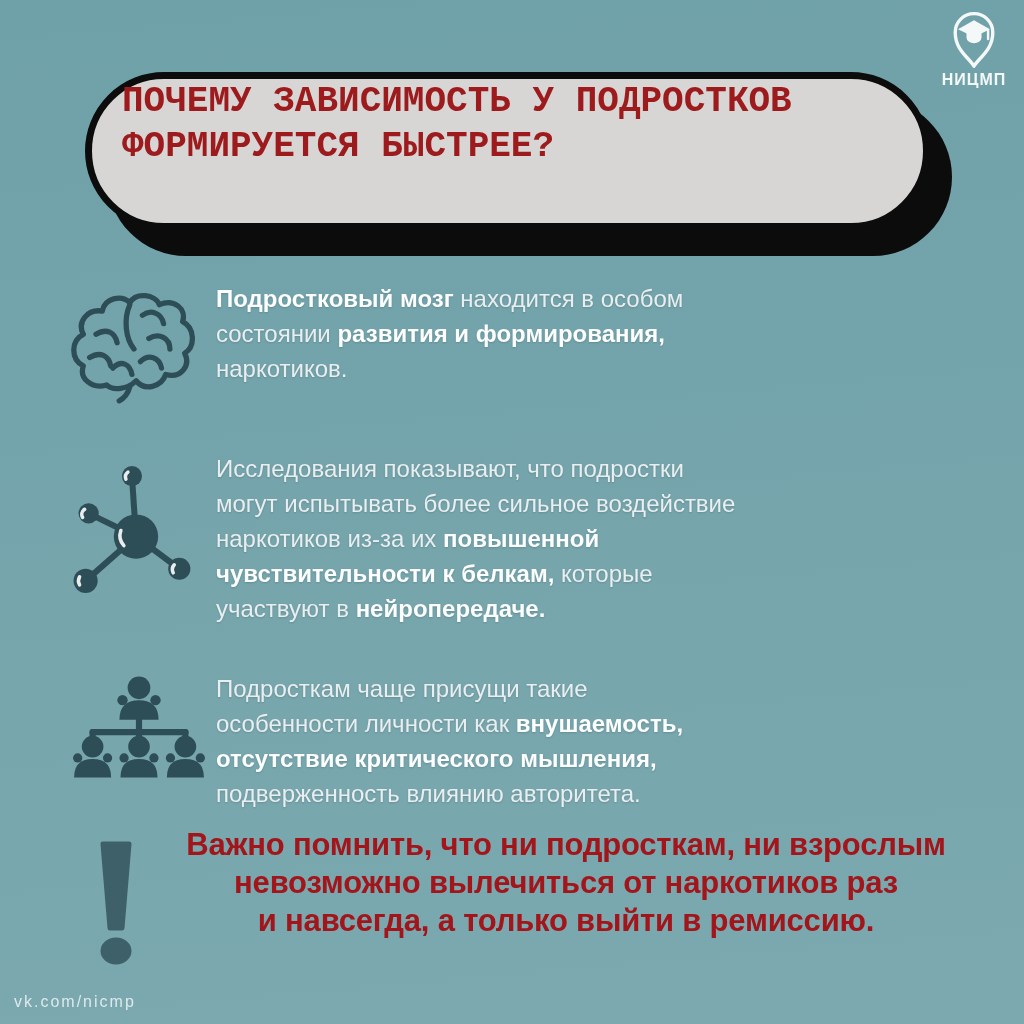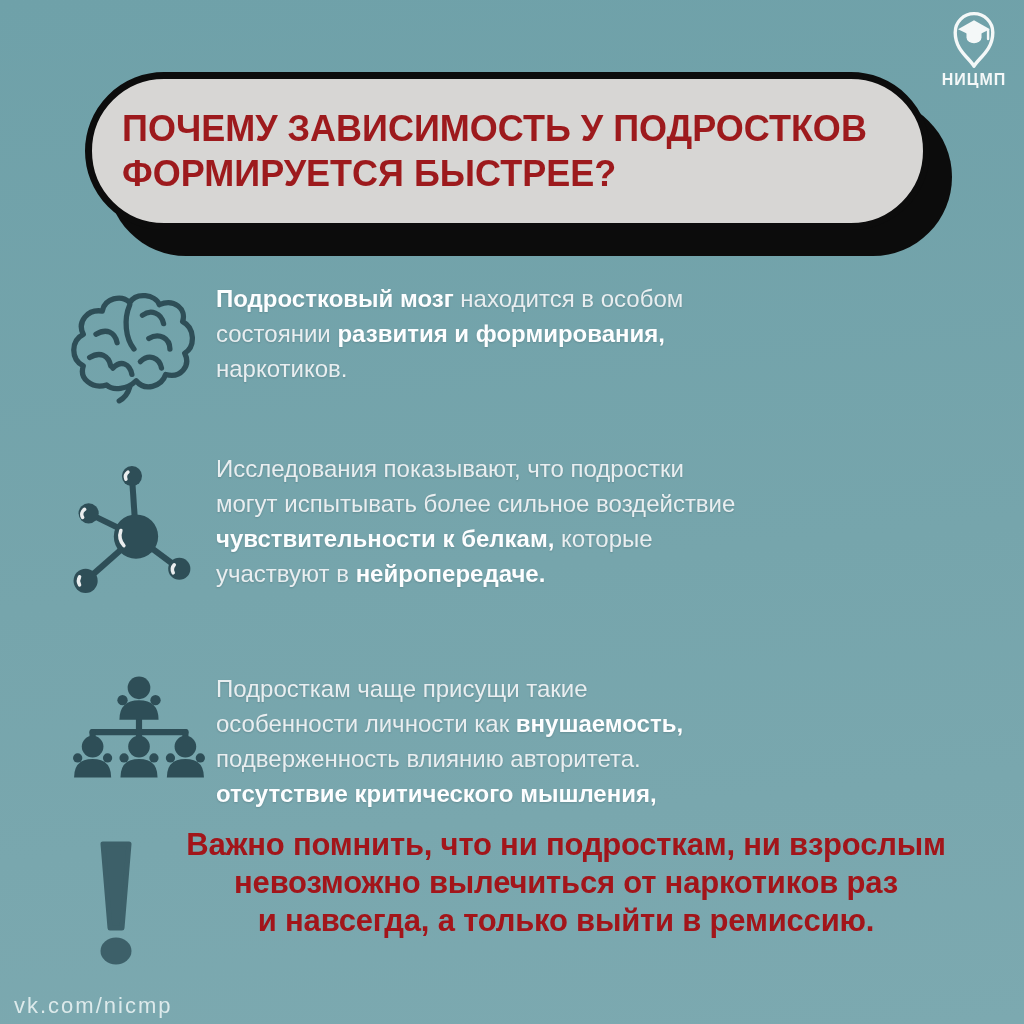--- a/index.html
+++ b/index.html
@@ -13,42 +13,42 @@
   
   .logo{position:absolute;top:8px;right:5px;width:90px;text-align:center;}
   .logo svg{display:block;margin:0 auto;}
   .logo-label{color:#f4f8f8;font-weight:bold;font-size:16px;letter-spacing:1px;margin-top:1px;}
   
   .headline-wrap{position:absolute;left:85px;top:72px;width:868px;height:186px;}
   .headline-shadow{position:absolute;left:22px;top:26px;width:845px;height:158px;border-radius:90px;background:#0c0c0c;}
   .headline-pill{
     position:absolute;left:0;top:0;width:845px;height:158px;box-sizing:border-box;
     border-radius:90px;background:#d7d6d4;border:7px solid #0c0c0c;
-    display:flex;align-items:center;
+    display:flex;font-family:Liberation Mono, monospace;
   }
   .headline-text{
     padding-left:30px;color:#9d1a1d;font-weight:bold;font-size:36px;line-height:45px;letter-spacing:0px;
   }
   
   .icon-abs{position:absolute;}
   .para{
     position:absolute;left:216px;width:720px;
     color:#e9eef0;font-size:24px;line-height:35px;
     text-shadow:0 1px 2px rgba(20,40,45,.18);
   }
   .para .b,.para span.b{font-weight:bold;color:#fdfeff;}
   
   .warning-text{
     position:absolute;left:140px;top:826px;width:852px;
     text-align:center;color:#a2151a;font-weight:bold;font-size:31px;line-height:38px;letter-spacing:-0.2px;
   }
   
   .vk-handle{
     position:absolute;left:14px;top:993px;
-    color:rgba(238,246,246,.85);font-size:22px;letter-spacing:2px;text-align:center;
+    color:rgba(238,246,246,.85);font-size:16px;letter-spacing:2px;text-align:center;
   }
 </style>
 </head>
 <body>
 
 <div class="poster">
 
   <div class="logo">
     <svg width="58" height="62" viewBox="0 0 60 66">
       <path d="M30,62 C25,53 10,45 10,26 A20,20 0 0 1 50,26 C50,45 35,53 30,62 Z" fill="none" stroke="#f4f8f8" stroke-width="3.6" stroke-linejoin="round"></path>
@@ -102,20 +102,21 @@
       <path d="M50,82 A15,15 0 0 1 47,67"></path>
       <path d="M52,16 A6,6 0 0 1 54,9"></path>
       <path d="M9,54 A6,6 0 0 1 11,46"></path>
       <path d="M6,121 A8,8 0 0 1 6,113"></path>
       <path d="M99,109 A7,7 0 0 1 100,101"></path>
     </g>
   </svg>
   <div class="para" style="top:451px;">
       <div class="line"><span>Исследования показывают, что подростки</span></div>
       <div class="line"><span>могут испытывать более сильное воздействие</span></div>
+      <div class="line"><span>наркотиков из-за их </span><span class="b">повышенной</span></div>
       <div class="line"><span class="b">чувствительности к белкам,</span><span> которые</span></div>
       <div class="line"><span>участвуют в </span><span class="b">нейропередаче.</span></div>
     </div>
 
   <svg class="icon-abs" style="left:72px;top:674px;" width="134" height="106" viewBox="0 0 130 102" fill="#2e4e57">
     <g stroke="#2e4e57" stroke-width="6" stroke-linecap="round">
       <line x1="65" y1="42" x2="65" y2="56"></line>
       <line x1="20" y1="56" x2="110" y2="56"></line>
       <line x1="20" y1="56" x2="20" y2="66"></line>
       <line x1="65" y1="56" x2="65" y2="66"></line>
@@ -134,22 +135,22 @@
     <circle cx="79.5" cy="81" r="4.5"></circle>
     <path d="M47,100 q0,-18 18,-18 q18,0 18,18 z"></path>
     <circle cx="110" cy="70" r="10.5"></circle>
     <circle cx="95.5" cy="81" r="4.5"></circle>
     <circle cx="124.5" cy="81" r="4.5"></circle>
     <path d="M92,100 q0,-18 18,-18 q18,0 18,18 z"></path>
   </svg>
   <div class="para" style="top:671px;">
       <div class="line"><span>Подросткам чаще присущи такие</span></div>
       <div class="line"><span>особенности личности как </span><span class="b">внушаемость,</span></div>
+      <div class="line"><span class="b">отсутствие критического мышления,</span></div>
       <div class="line"><span>подверженность влиянию авторитета.</span></div>
-      <div class="line"><span class="b">отсутствие критического мышления,</span></div>
     </div>
 
   <svg class="icon-abs" style="left:96px;top:840px;" width="40" height="128" viewBox="0 0 40 128">
     <path d="M7,4 L33,4 L26,88 L14,88 Z" fill="#3d6069" stroke="#3d6069" stroke-width="5" stroke-linejoin="round"></path>
     <ellipse cx="20" cy="111" rx="15.5" ry="13.5" fill="#3d6069"></ellipse>
   </svg>
   <div class="warning-text">
       <div class="line"><span>Важно помнить, что ни подросткам, ни взрослым</span></div>
       <div class="line"><span>невозможно вылечиться от наркотиков раз</span></div>
       <div class="line"><span>и навсегда, а только выйти в ремиссию.</span></div>

